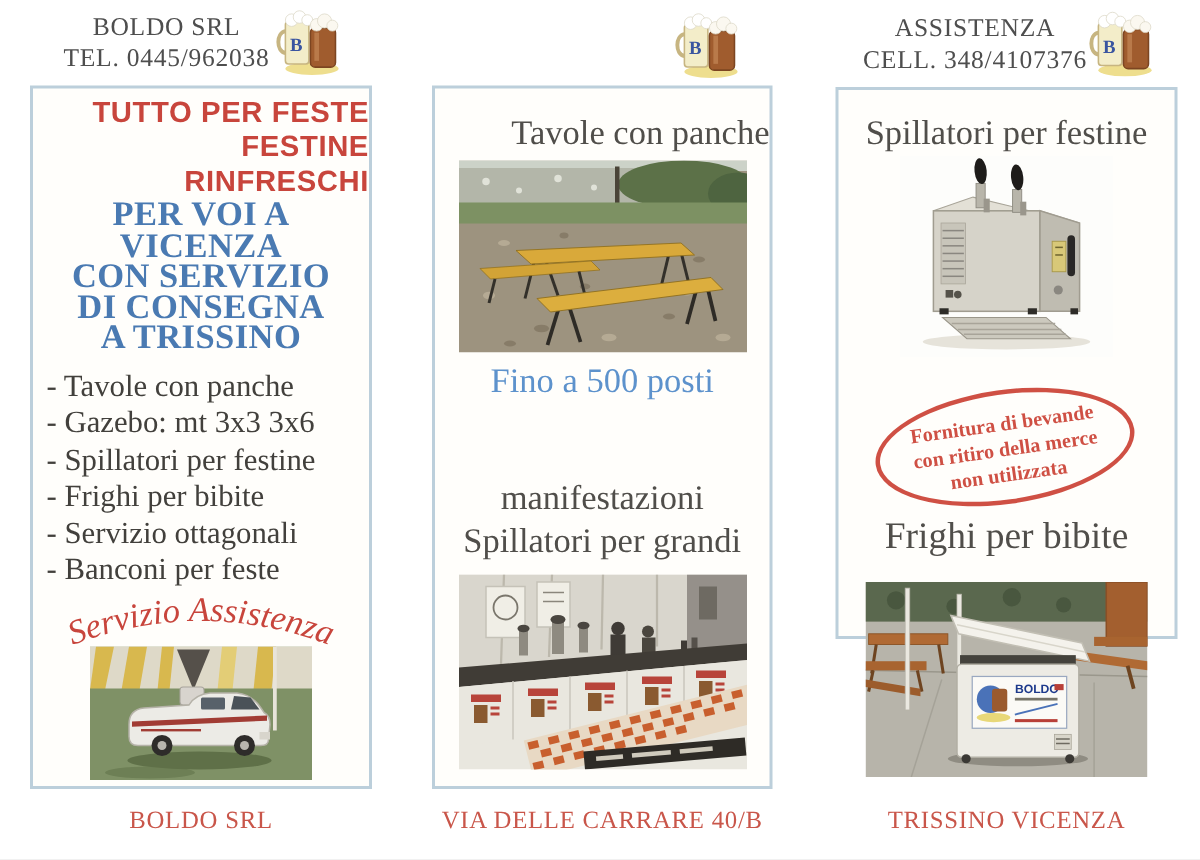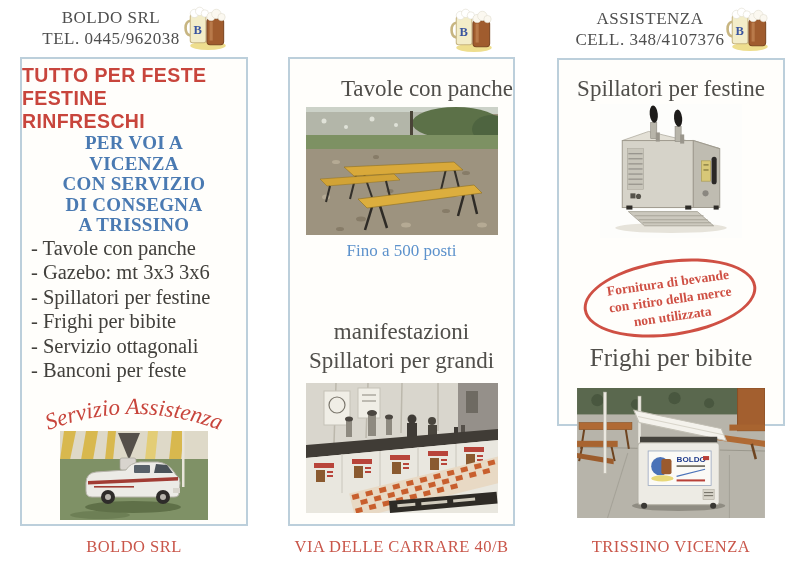--- a/index.html
+++ b/index.html
@@ -18,35 +18,35 @@
   .mug-left{left:184px;top:4px;}
   .mug-mid{left:450px;top:6px;}
   .mug-right{left:726px;top:5px;}
   
   .panel{position:absolute;top:57px;height:469px;background:#fffefb;
          border:2px solid #bccfdb;box-sizing:border-box;}
   .panel-left{left:20px;width:228px;}
   .panel-mid{left:288px;width:227px;}
   .panel-right{left:557px;top:58px;width:228px;height:368px;}
   
-  .lp-title{margin-top:5px;text-align:left;color:#c8453c;
+  .lp-title{margin-top:5px;text-align:right;color:#c8453c;
             font-family:"Liberation Sans",sans-serif;font-weight:bold;
             font-size:19.5px;line-height:23px;letter-spacing:.4px;}
   .lp-sub{text-align:center;color:#4a7ab2;font-weight:bold;
-          font-size:19px;line-height:20.5px;letter-spacing:.3px;}
-  .lp-items{padding-left:9px;color:#42403c;
+          font-size:23px;line-height:20.5px;letter-spacing:.3px;}
+  .lp-items{margin-top:10px;padding-left:9px;color:#42403c;
             font-size:20.5px;line-height:24.5px;}
   .lp-arch{position:absolute;top:334px;left:0;width:224px;height:46px;}
   .lp-photo{position:absolute;top:372px;left:38px;}
   
   .mp-title{position:absolute;top:16px;width:100%;text-align:right;
             color:#504e4a;font-size:23px;line-height:28px;}
   .mp-photo1{position:absolute;top:48px;left:16px;}
   .mp-note{position:absolute;top:182px;width:100%;text-align:center;
-           color:#5d92cc;font-size:17px;}
+           color:#5d92cc;font-size:23px;}
   .mp-title2{position:absolute;top:258px;width:100%;text-align:center;
              color:#504e4a;font-size:23px;line-height:29px;}
   .mp-photo2{position:absolute;top:324px;left:16px;}
   
   .rp-title1{position:absolute;top:16px;width:100%;text-align:center;
              color:#504e4a;font-size:23px;}
   .rp-photo1{position:absolute;top:44px;left:37px;}
   .rp-oval{position:absolute;top:200px;left:24px;width:174px;height:76px;
            border:3px solid #cf5044;border-radius:50%;
            transform:rotate(-8deg);box-sizing:border-box;

